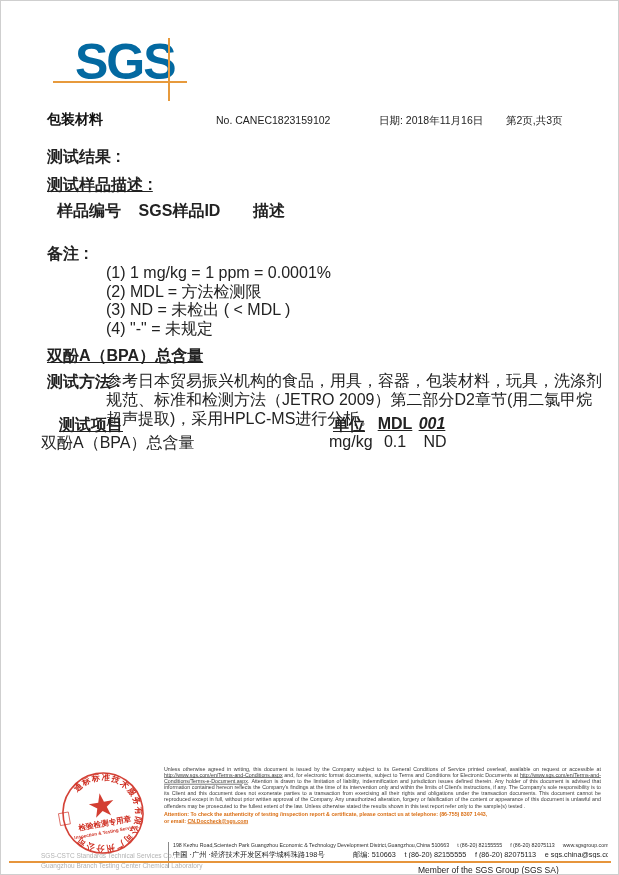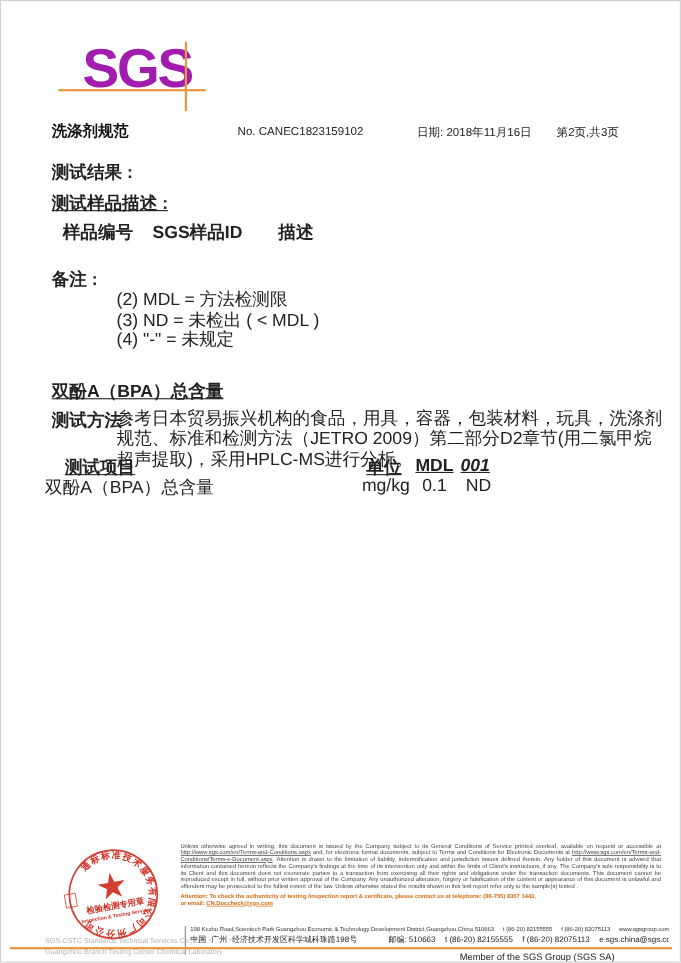--- a/index.html
+++ b/index.html
@@ -6,21 +6,21 @@
   html,body { background:#e9e9e9; }
   body { font-family:"Liberation Sans", sans-serif; }
   .page {
     position:relative; width:619px; height:875px; margin:0 auto;
     background:#ffffff; border:1px solid #cfcfcf; overflow:hidden;
     color:#1f1f1f;
   }
   .abs { position:absolute; }
 
   
-  .logo-text { font-weight:bold; color:#a21caf; font-size:50px; letter-spacing:-2px; line-height:1; }
+  .logo-text { font-weight:bold; color:#0369a1; font-size:50px; letter-spacing:-2px; line-height:1; }
   .logo-vline { width:2px; background:#e79a3c; }
   .logo-hline { height:2px; background:#e79a3c; }
 
   
   .doc-title { font-size:14px; font-weight:bold; color:#111; }
   .hdr { font-size:10.5px; color:#222; }
 
   
   .b { font-size:16px; color:#222; }
   .bold { font-weight:bold; }
@@ -50,34 +50,35 @@
 </style>
 </head>
 <body>
 
 <div class="page">
 
   <div class="abs logo-text" style="left:74px; top:36px;">SGS</div>
   <div class="abs logo-vline" style="left:167px; top:37px; height:63px;"></div>
   <div class="abs logo-hline" style="left:52px; top:80px; width:134px;"></div>
 
-  <div class="abs doc-title" style="left:46px; top:110px;">洗涤剂规范</div>
+  <div class="abs doc-title" style="left:46px; top:110px;">包装材料</div>
   <div class="abs hdr" style="left:215px; top:113px;">No. CANEC1823159102</div>
   <div class="abs hdr" style="left:378px; top:113px;text-align:right;">日期: 2018年11月16日</div>
   <div class="abs hdr" style="left:505px; top:113px;">第2页,共3页</div>
 
   <div class="abs b bold" style="left:46px; top:146px;">测试结果 :</div>
   <div class="abs b bold ul" style="left:46px; top:174px;">测试样品描述 :</div>
 
   <div class="abs b bold" style="left:46px; top:200px;">
     <span class="cellc" style="width:84px;">样品编号</span><span class="cellc" style="width:97px;">SGS样品ID</span><span class="cellc" style="width:60px; text-align:center; padding-left:22px;">描述</span>
   </div>
 
   <div class="abs b bold" style="left:46px; top:243px;text-align:center;">备注 :</div>
   <div class="abs b notes" style="left:105px; top:263px;">
+    <div>(1) 1 mg/kg = 1 ppm = 0.0001%</div>
     <div>(2) MDL = 方法检测限</div>
     <div>(3) ND = 未检出 ( &lt; MDL )</div>
     <div>(4) "-" = 未规定</div>
   </div>
 
   <div class="abs b bold ul" style="left:46px; top:345px;">双酚A（BPA）总含量</div>
   <div class="abs b bold" style="left:46px; top:371px;">测试方法 :</div>
   <div class="abs b method" style="left:105px; top:370px;">参考日本贸易振兴机构的食品，用具，容器，包装材料，玩具，洗涤剂规范、标准和检测方法（JETRO 2009）第二部分D2章节(用二氯甲烷超声提取)，采用HPLC-MS进行分析。</div>
 
   <div class="abs b" style="left:0; top:414px; width:619px;">

